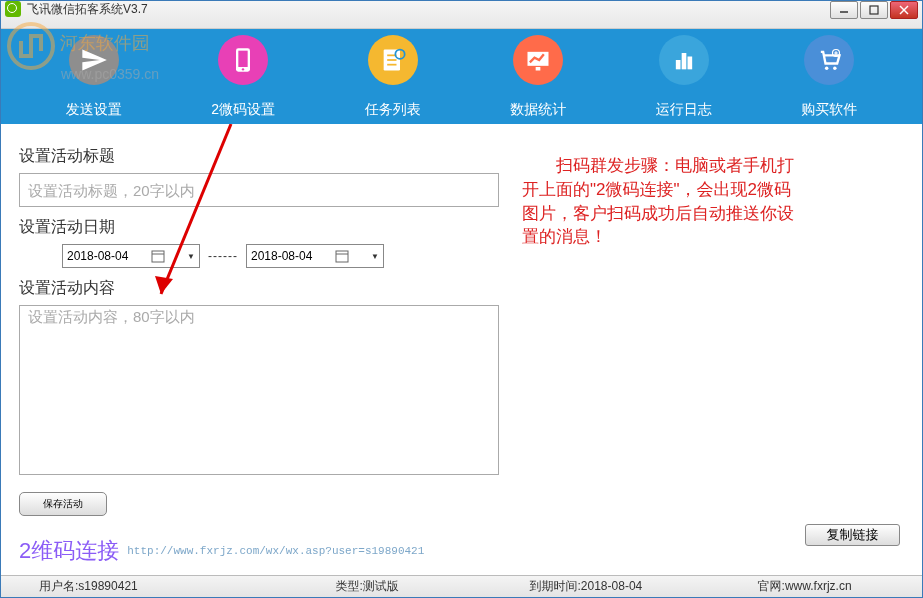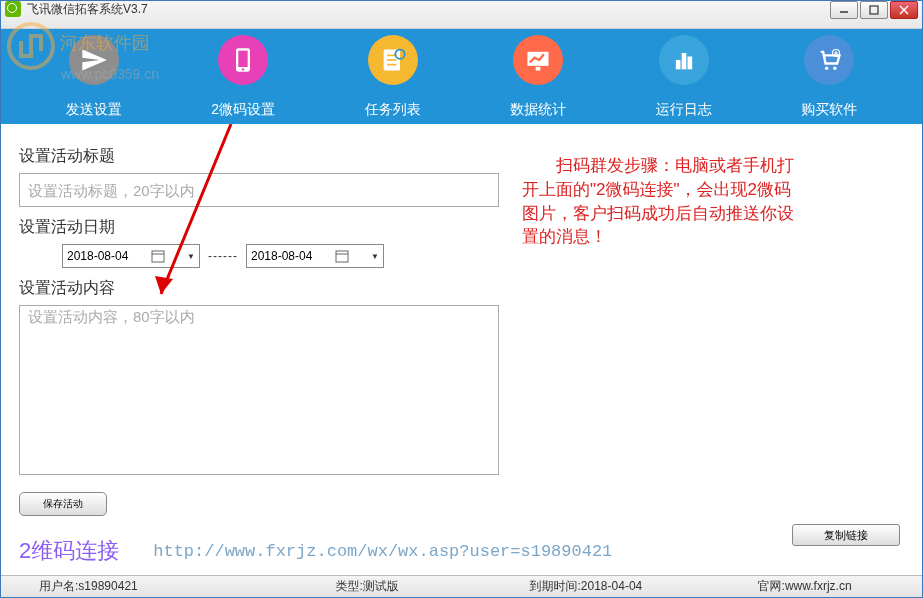--- a/index.html
+++ b/index.html
@@ -35,22 +35,22 @@
 .title-input::placeholder { color: #aaa; }
 .date-row { display: flex; align-items: center; gap: 8px; padding-left: 43px; }
 .date-input { width: 138px; height: 24px; border: 1px solid #888; padding: 2px 4px; font-size: 12px; display: flex; align-items: center; justify-content: space-between; background: #fff; }
 .date-input .cal { width: 14px; height: 14px; }
 .date-sep { font-size: 12px; color: #333; letter-spacing: 1px; }
 .content-area { width: 480px; height: 170px; border: 1px solid #aaa; padding: 2px 8px; font-size: 15px; font-family: inherit; resize: none; }
 .content-area::placeholder { color: #aaa; }
 .save-btn { margin-top: 14px; width: 88px; height: 24px; border: 1px solid #888; border-radius: 5px; background: linear-gradient(#fefefe,#ddd); font-size: 10px; cursor: pointer; font-family: inherit; }
 .link-row { margin-top: 20px; display: flex; align-items: center; gap: 8px; }
 .link-label { font-size: 22px; color: #8b5cf6; }
-.link-url { font-size: 17px; color: #7da7c9; font-family: "Courier New", monospace; margin-left: 26px; }
-.copy-btn { position: absolute; right: 22px; bottom: 18px; width: 108px; height: 22px; border: 1px solid #888; border-radius: 3px; background: linear-gradient(#fefefe,#ddd); font-size: 11px; cursor: pointer; font-family: inherit; }
+.link-url { font-size: 11px; color: #7da7c9; font-family: "Courier New", monospace; }
+.copy-btn { position: absolute; right: 22px; bottom: 18px; width: 95px; height: 22px; border: 1px solid #888; border-radius: 3px; background: linear-gradient(#fefefe,#ddd); font-size: 13px; cursor: pointer; font-family: inherit; }
 
 
 .instruction { position: absolute; top: 30px; right: 120px; width: 280px; font-size: 17px; color: #d22; line-height: 1.4; text-indent: 2em; }
 
 
 .arrow { position: absolute; top: 0; left: 150px; width: 120px; height: 280px; pointer-events: none; z-index: 3; }
 
 
 .statusbar { position: absolute; bottom: 0; left: 0; right: 0; height: 22px; background: linear-gradient(#f4f4f4,#e4e4e4); border-top: 1px solid #bbb; display: flex; align-items: center; font-size: 12px; color: #333; padding: 0 8px; }
 .status-cell { flex: 1; text-align: center; }
@@ -203,15 +203,15 @@
 
   <button class="copy-btn">复制链接</button>
 
   
   <div class="instruction">扫码群发步骤：电脑或者手机打开上面的"2微码连接"，会出现2微码图片，客户扫码成功后自动推送你设置的消息！</div>
 </div>
 
 <div class="statusbar">
   <div class="status-cell">用户名:s19890421</div>
   <div class="status-cell">类型:测试版</div>
-  <div class="status-cell">到期时间:2018-04-04</div>
+  <div class="status-cell">到期时间:2018-08-04</div>
   <div class="status-cell">官网:www.fxrjz.cn</div>
 </div>
 
 </body></html>

